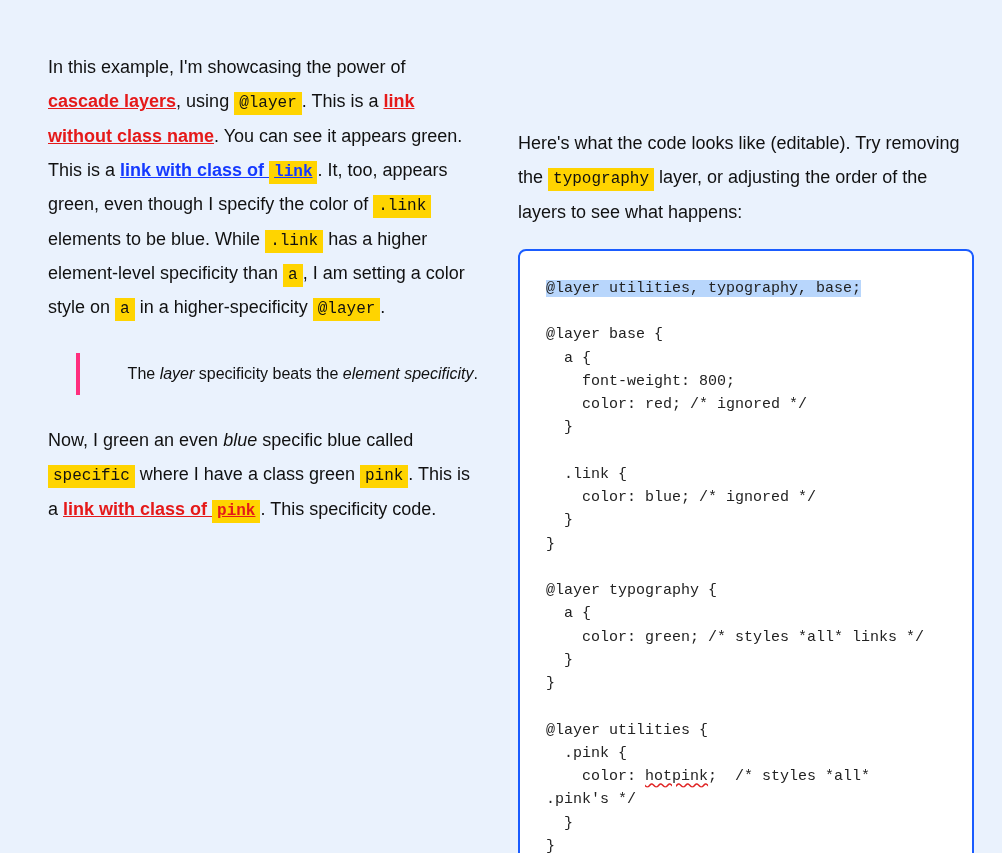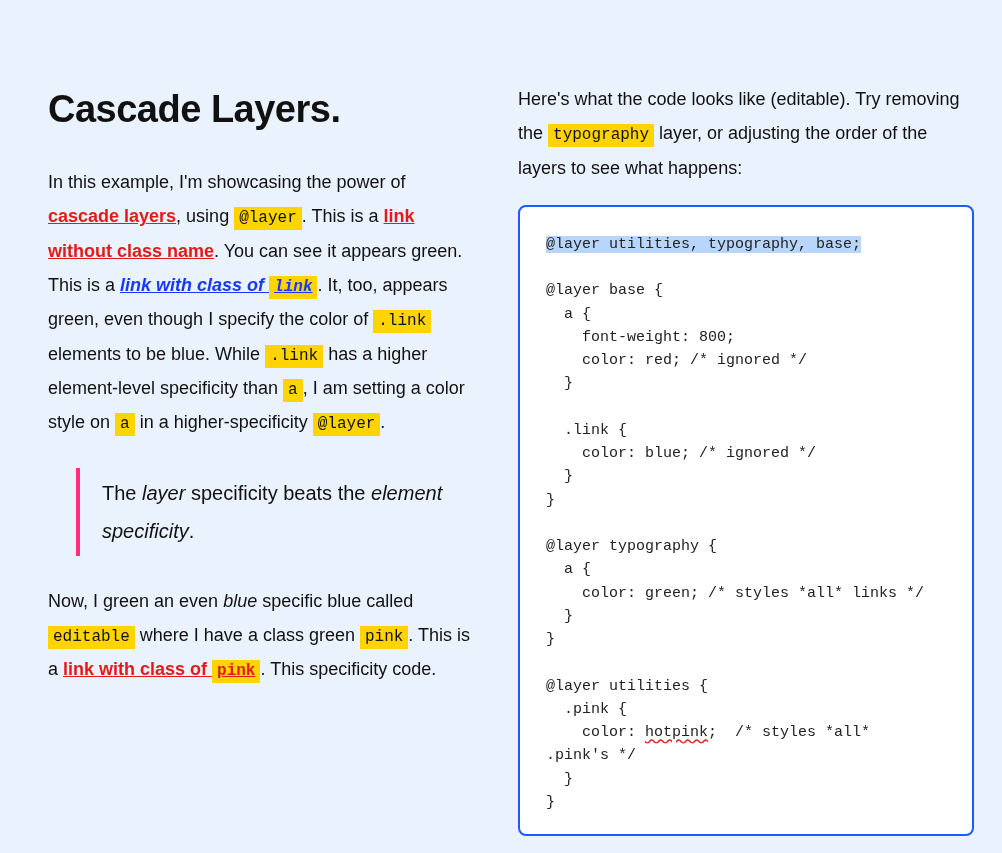--- a/index.html
+++ b/index.html
@@ -53,33 +53,35 @@
     padding: 2px 5px 3px 5px;
     border-radius: 0;
     font-size: 16px;
   }
   a.link {
     font-weight: 800;
     text-decoration: underline;
     text-align: right;
   }
   a.link.red { color: var(--link-red); }
-  a.link.blue { color: var(--link-blue); font-style: italic; }
+  a.link.blue { color: var(--link-blue); }
   blockquote.bq {
     border-left: 4px solid var(--blockquote-bar);
     margin: 28px 0 28px 28px;
     padding: 6px 0 6px 22px;
-    font-size: 20px;
+    font-size: 16px;
     line-height: 1.9;
+    text-align: right;
   }
   blockquote.bq em { font-style: italic; }
   .editor-intro {
     font-size: 18px;
     line-height: 1.9;
     margin-bottom: 20px;
+    margin-top: 44px;
   }
   .editor {
     border: 2px solid var(--editor-border);
     border-radius: 8px;
     background: #fff;
     padding: 26px 32px 20px 26px;
     font-family: Liberation Mono, monospace;
     font-size: 15px;
     line-height: 1.55;
     white-space: pre-wrap;
@@ -93,33 +95,32 @@
     text-underline-offset: 2px;
   }
 </style>
 </head>
 <body>
 
 <div class="page">
 
   <div class="col-left">
 
-    <h1 class="title">Cascade Layers.</h1>
 
     <p>
       <span>In this example, I'm showcasing the power of </span>
       <a href="#" class="link red">cascade layers</a><span>, using </span><code class="code">@layer</code><span>. This is a </span><a href="#" class="link red">link without class name</a><span>. You can see it appears green. This is a </span><a href="#" class="link blue"><span>link with class of </span><code class="code">link</code></a><span>. It, too, appears green, even though I specify the color of </span><code class="code">.link</code><span> elements to be blue. While </span><code class="code">.link</code><span> has a higher element-level specificity than </span><code class="code">a</code><span>, I am setting a color style on </span><code class="code">a</code><span> in a higher-specificity </span><code class="code">@layer</code><span>.</span>
     </p>
 
     <blockquote class="bq">
       <span>The </span><em>layer</em><span> specificity beats the </span><em>element specificity</em><span>.</span>
     </blockquote>
 
     <p>
-      <span>Now, I green an even </span><em>blue</em><span> specific blue called </span><code class="code">editable</code><span> where I have a class green </span><code class="code">pink</code><span>. This is a </span><a href="#" class="link red"><span>link with class of </span><code class="code">pink</code></a><span>. This specificity code.</span>
+      <span>Now, I green an even </span><em>blue</em><span> specific blue called </span><code class="code">specific</code><span> where I have a class green </span><code class="code">pink</code><span>. This is a </span><a href="#" class="link red"><span>link with class of </span><code class="code">pink</code></a><span>. This specificity code.</span>
     </p>
 
   </div>
 
   <div class="col-right">
 
     <p class="editor-intro">
       <span>Here's what the code looks like (editable). Try removing the </span><code class="code">typography</code><span> layer, or adjusting the order of the layers to see what happens:</span>
     </p>
 

